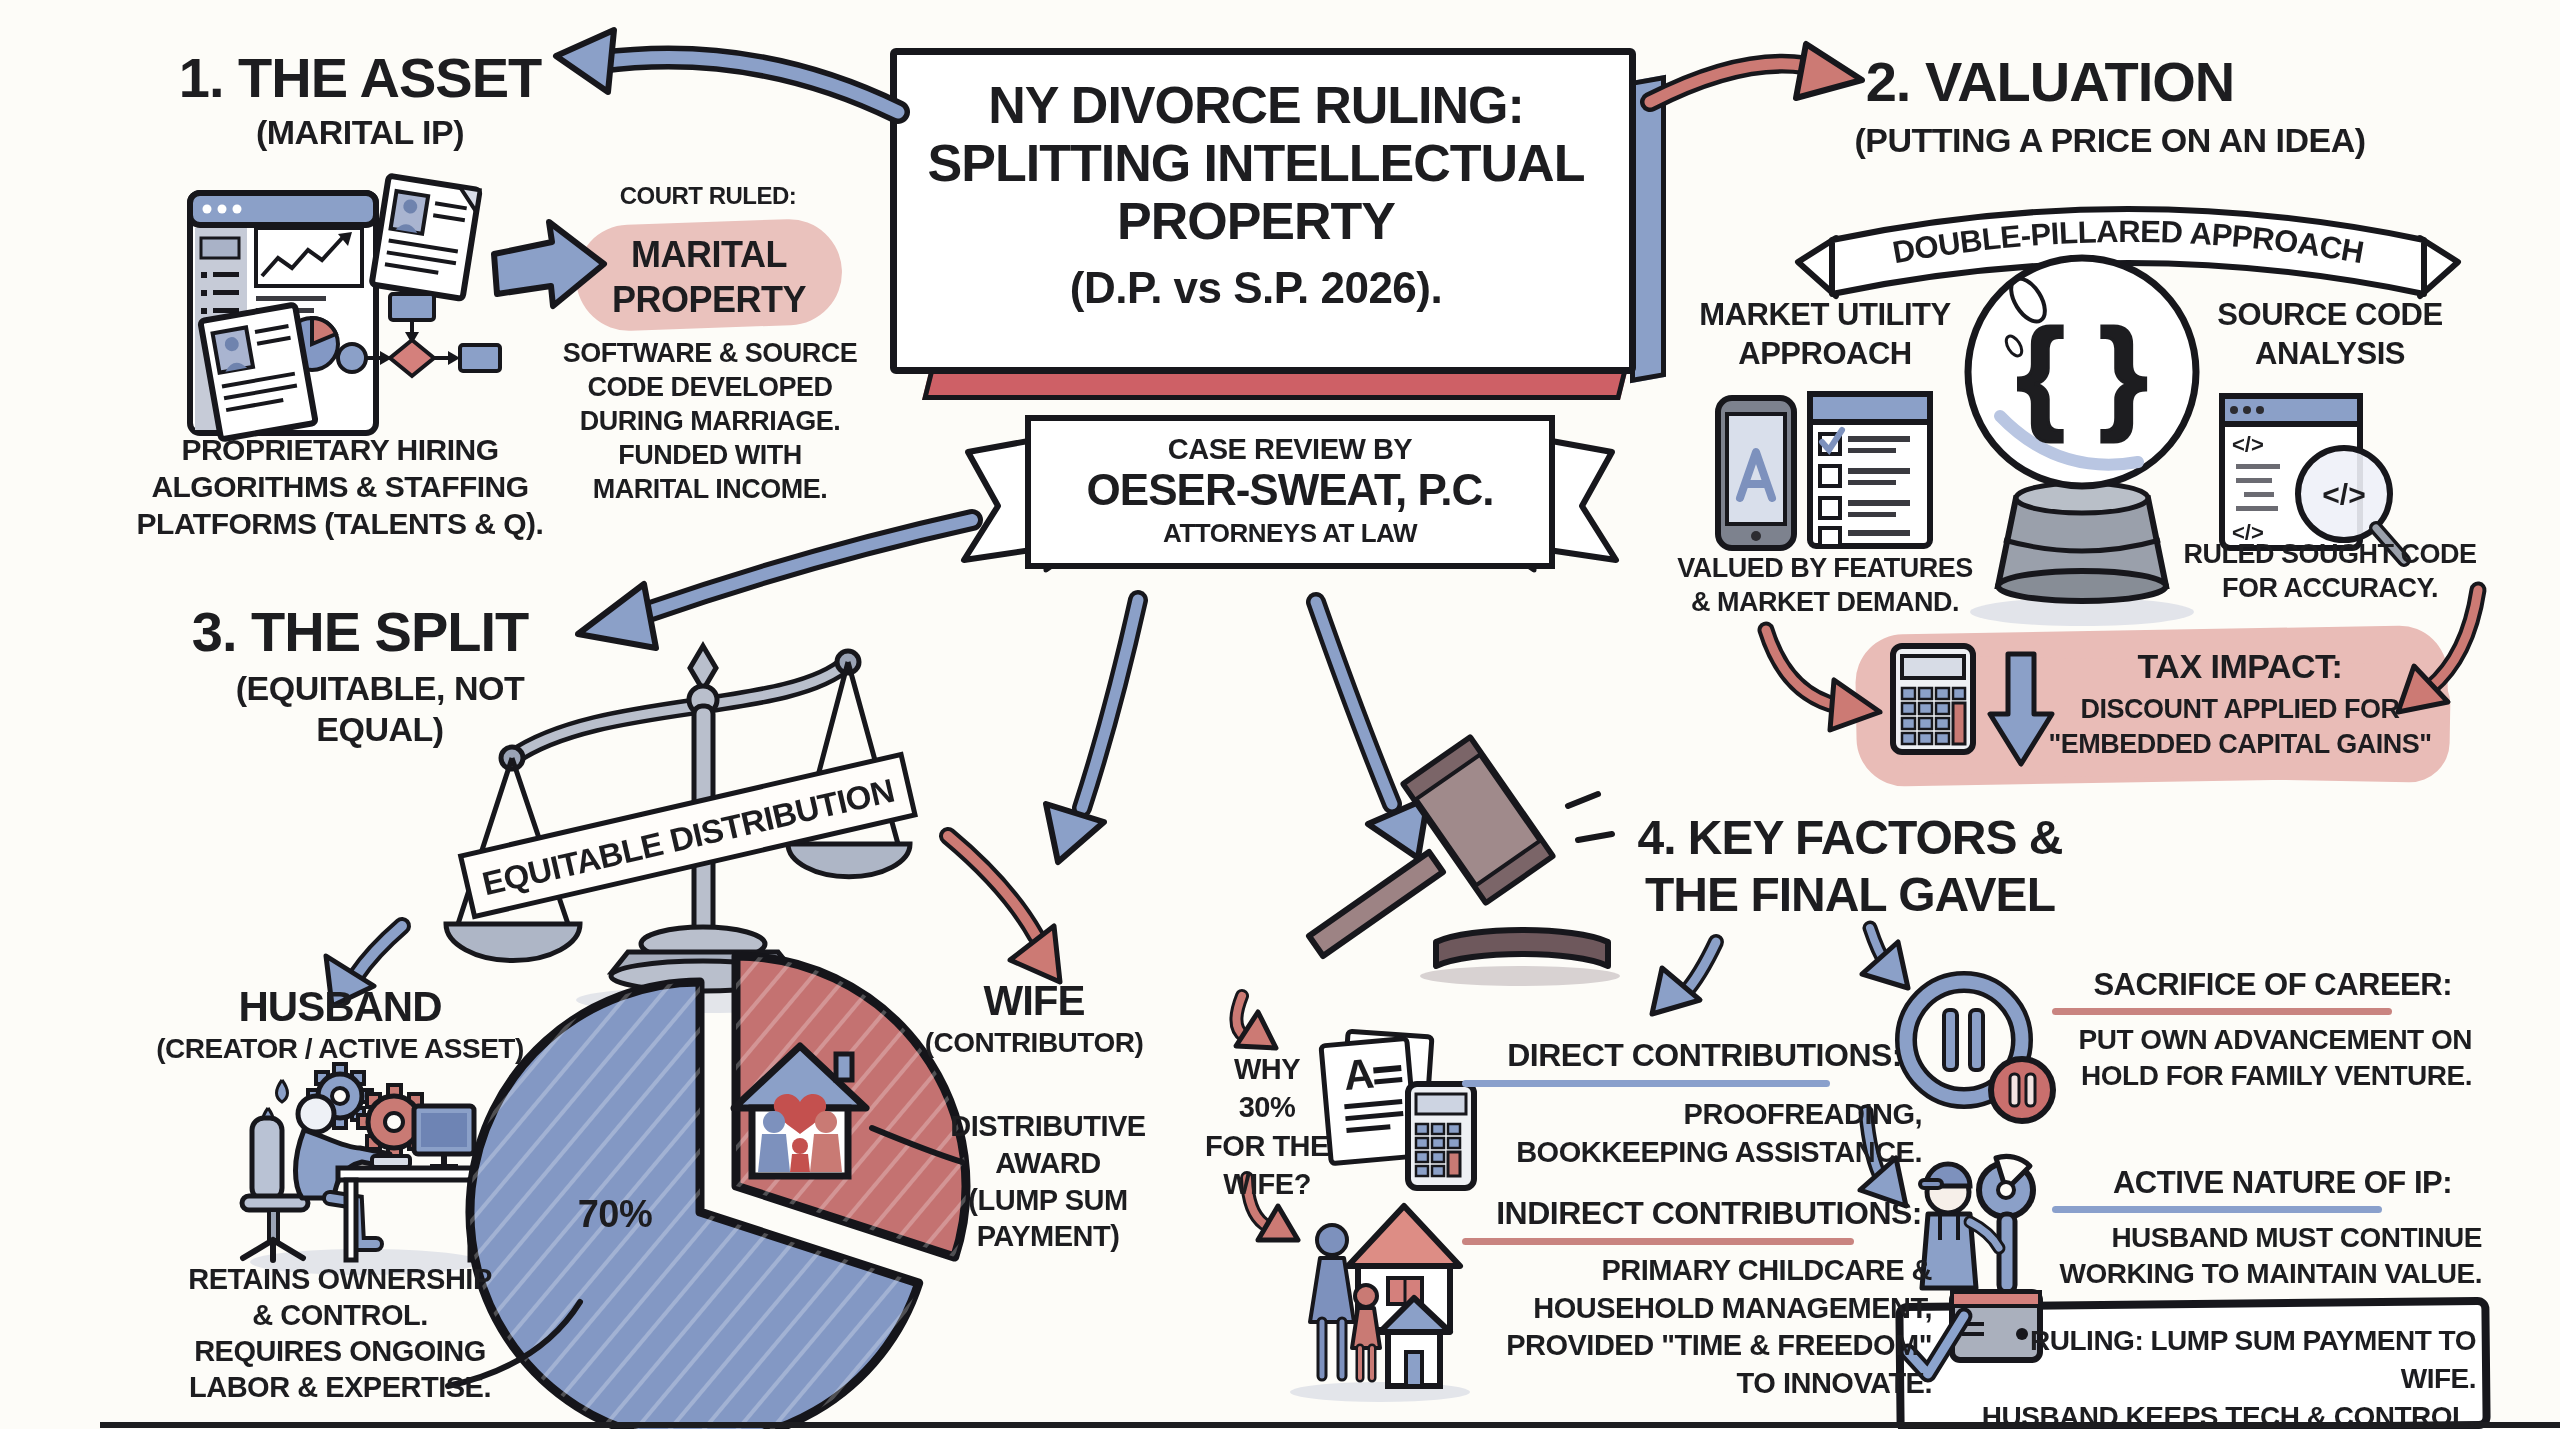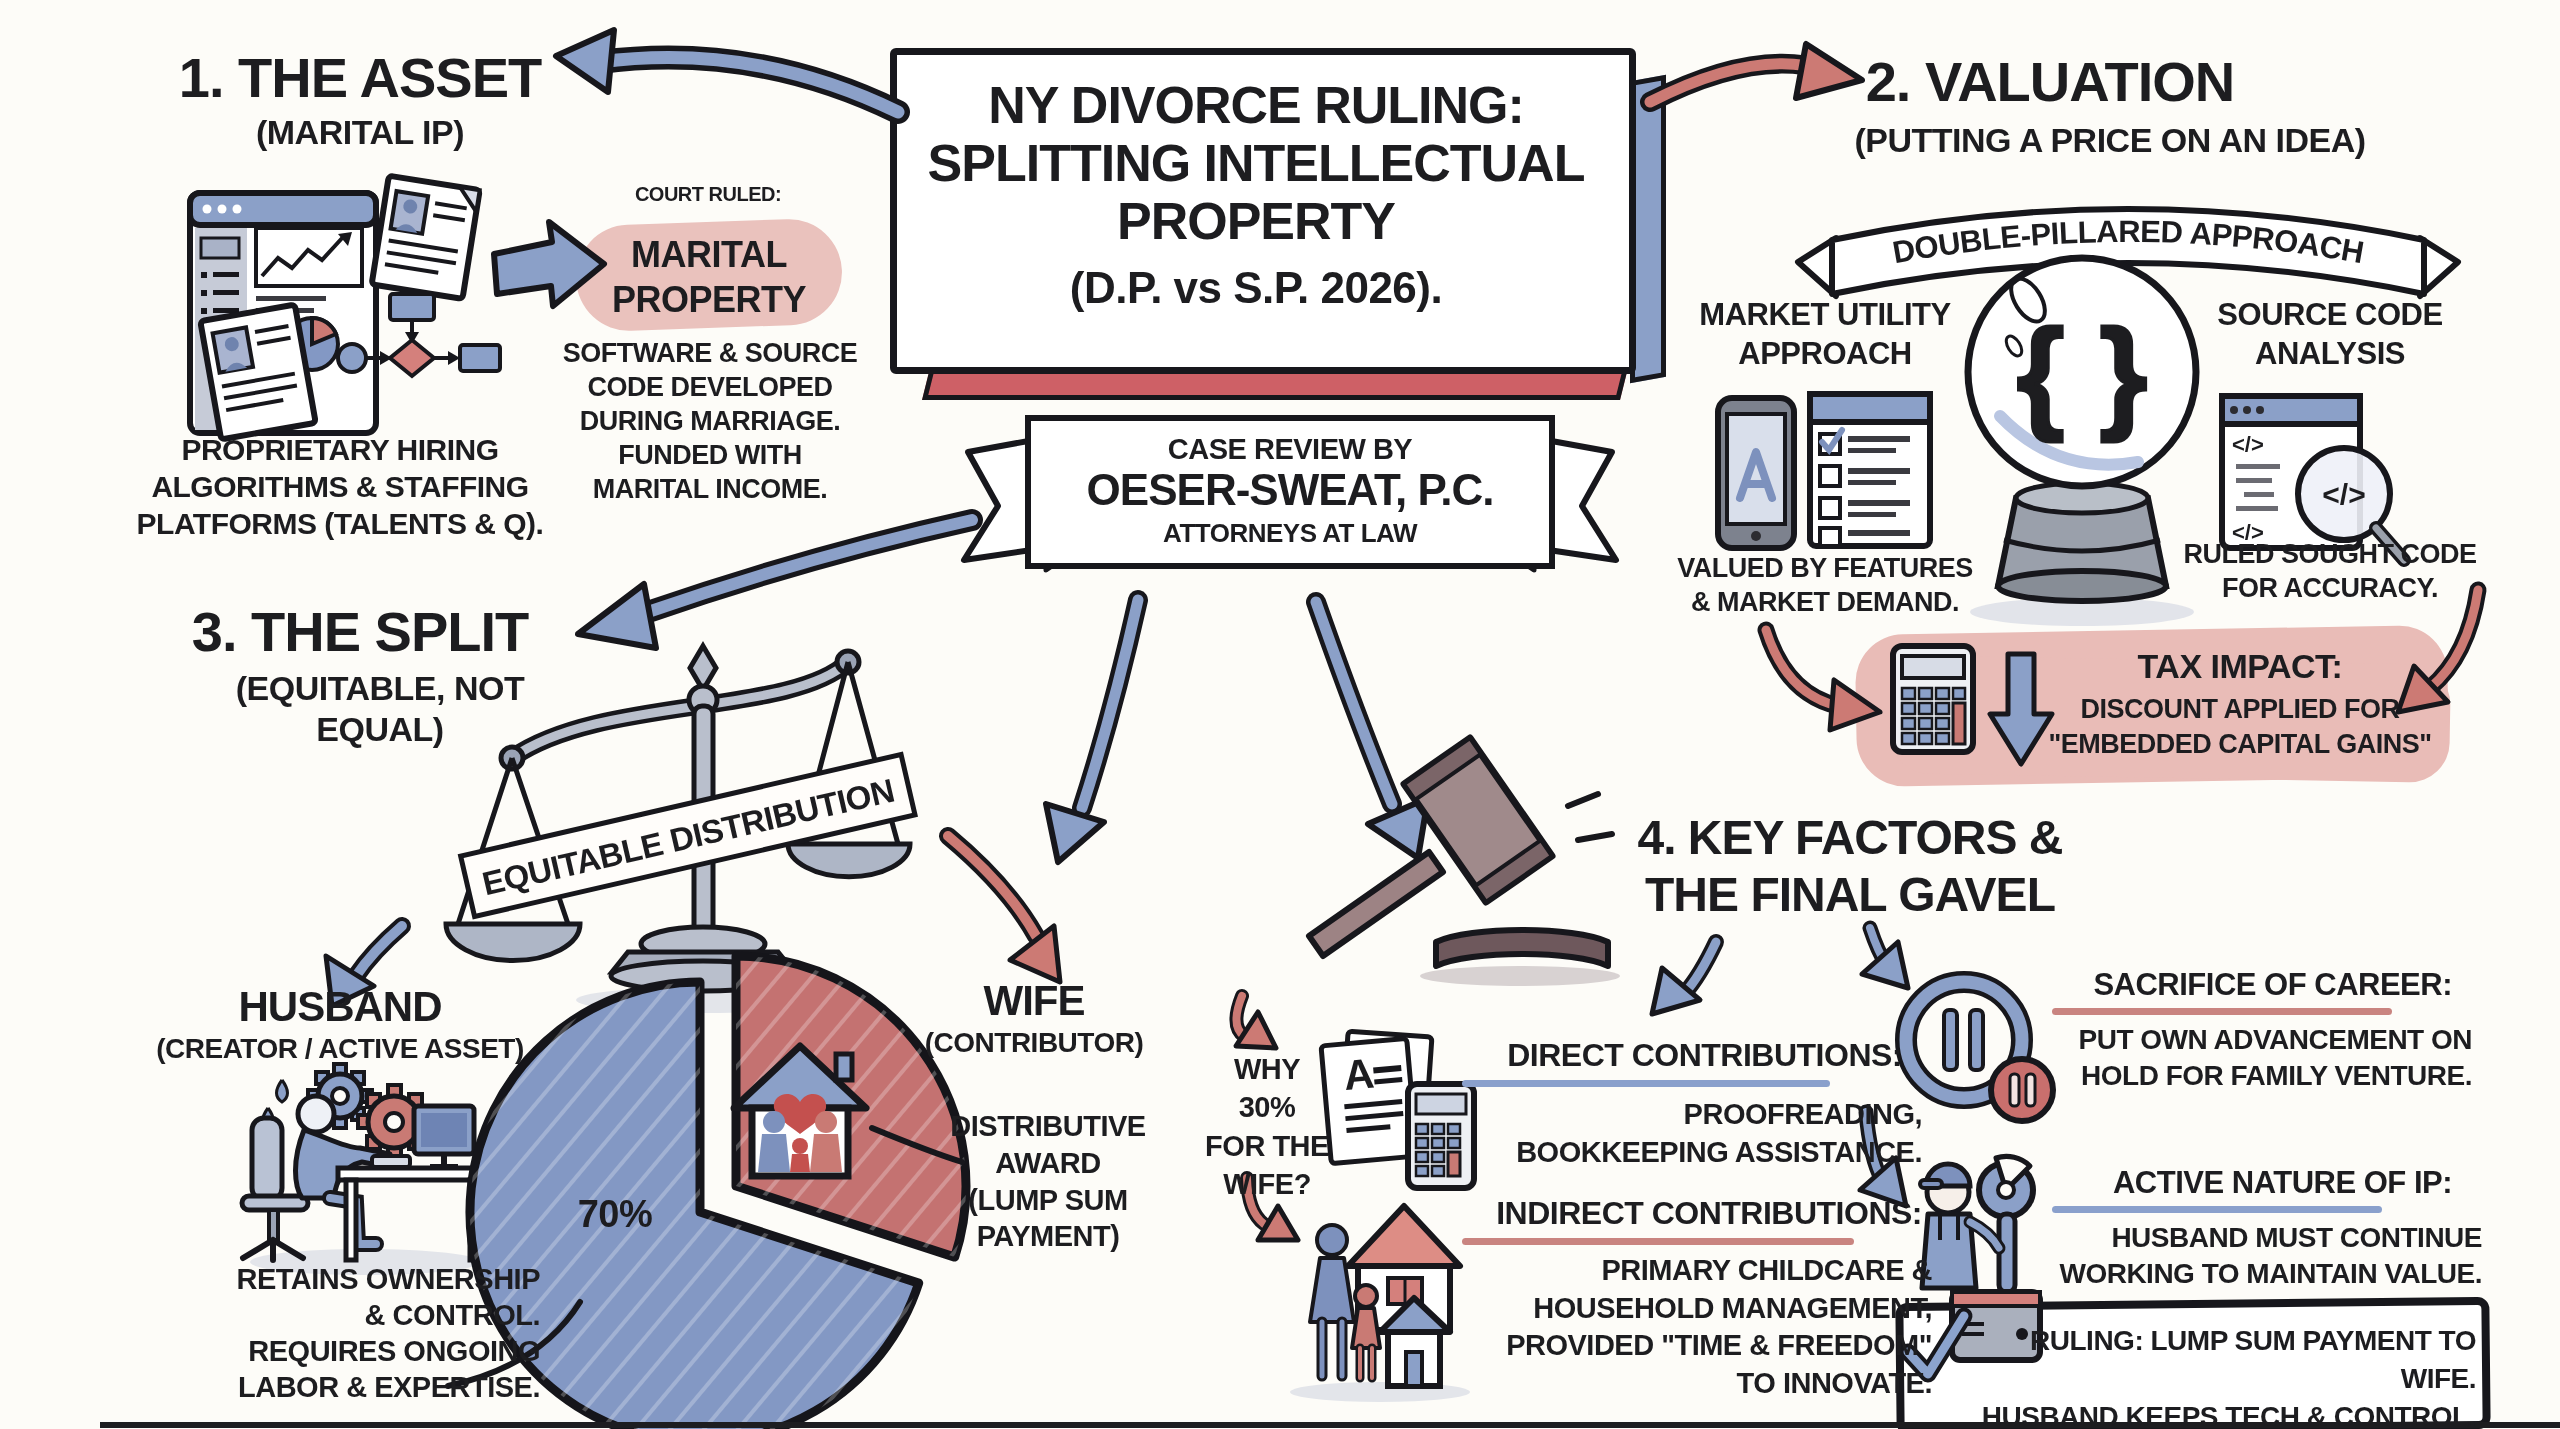--- a/index.html
+++ b/index.html
@@ -458,21 +458,21 @@
   </g>
 
   <rect x="100" y="1422" width="2460" height="6" fill="#1d1d20"></rect>
 </svg>
 
 <div class="txt" style="left:150px;top:44px;width:420px;font-size:56px;letter-spacing:-1px;">1. THE ASSET</div>
 <div class="txt" style="left:100px;top:432px;width:480px;font-size:30px;line-height:1.23;">PROPRIETARY HIRING
 ALGORITHMS &amp; STAFFING
 PLATFORMS (TALENTS &amp; Q).</div>
 <div class="txt" style="left:150px;top:112px;width:420px;font-size:34px;">(MARITAL IP)</div>
-<div class="txt" style="left:588px;top:182px;width:240px;font-size:20px;">COURT RULED:</div>
+<div class="txt" style="left:588px;top:182px;width:240px;font-size:24px;">COURT RULED:</div>
 <div class="txt" style="left:576px;top:232px;width:266px;font-size:36px;line-height:1.25;">MARITAL
 PROPERTY</div>
 <div class="txt" style="left:560px;top:336px;width:300px;font-size:27px;line-height:1.26;">SOFTWARE &amp; SOURCE
 CODE DEVELOPED
 DURING MARRIAGE.
 FUNDED WITH
 MARITAL INCOME.</div>
 
 <div class="txt" style="left:904px;top:76px;width:704px;font-size:52px;line-height:1.12;letter-spacing:-1px;">NY DIVORCE RULING:
 SPLITTING INTELLECTUAL
@@ -495,21 +495,21 @@
 FOR ACCURACY.</div>
 <div class="txt" style="left:2040px;top:646px;width:400px;font-size:34px;">TAX IMPACT:</div>
 <div class="txt" style="left:2030px;top:692px;width:420px;font-size:27px;line-height:1.3;">DISCOUNT APPLIED FOR
 "EMBEDDED CAPITAL GAINS"</div>
 
 <div class="txt" style="left:150px;top:598px;width:420px;font-size:56px;letter-spacing:-1px;">3. THE SPLIT</div>
 <div class="txt" style="left:170px;top:668px;width:420px;font-size:34px;">(EQUITABLE, NOT EQUAL)</div>
 
 <div class="txt" style="left:200px;top:982px;width:280px;font-size:42px;letter-spacing:-1px;">HUSBAND</div>
 <div class="txt" style="left:130px;top:1032px;width:420px;font-size:28px;">(CREATOR / ACTIVE ASSET)</div>
-<div class="txt" style="left:140px;top:1262px;width:400px;font-size:29px;line-height:1.24;text-align:right;">RETAINS OWNERSHIP
+<div class="txt" style="left:140px;top:1262px;width:400px;font-size:29px;line-height:1.24;">RETAINS OWNERSHIP
 &amp; CONTROL.
 REQUIRES ONGOING
 LABOR &amp; EXPERTISE.</div>
 
 <div class="txt" style="left:540px;top:1192px;width:150px;font-size:38px;">70%</div>
 
 <div class="txt" style="left:944px;top:976px;width:180px;font-size:42px;letter-spacing:-1px;">WIFE</div>
 <div class="txt" style="left:904px;top:1026px;width:260px;font-size:28px;">(CONTRIBUTOR)</div>
 <div class="txt" style="left:928px;top:1108px;width:240px;font-size:29px;line-height:1.27;">DISTRIBUTIVE
 AWARD

